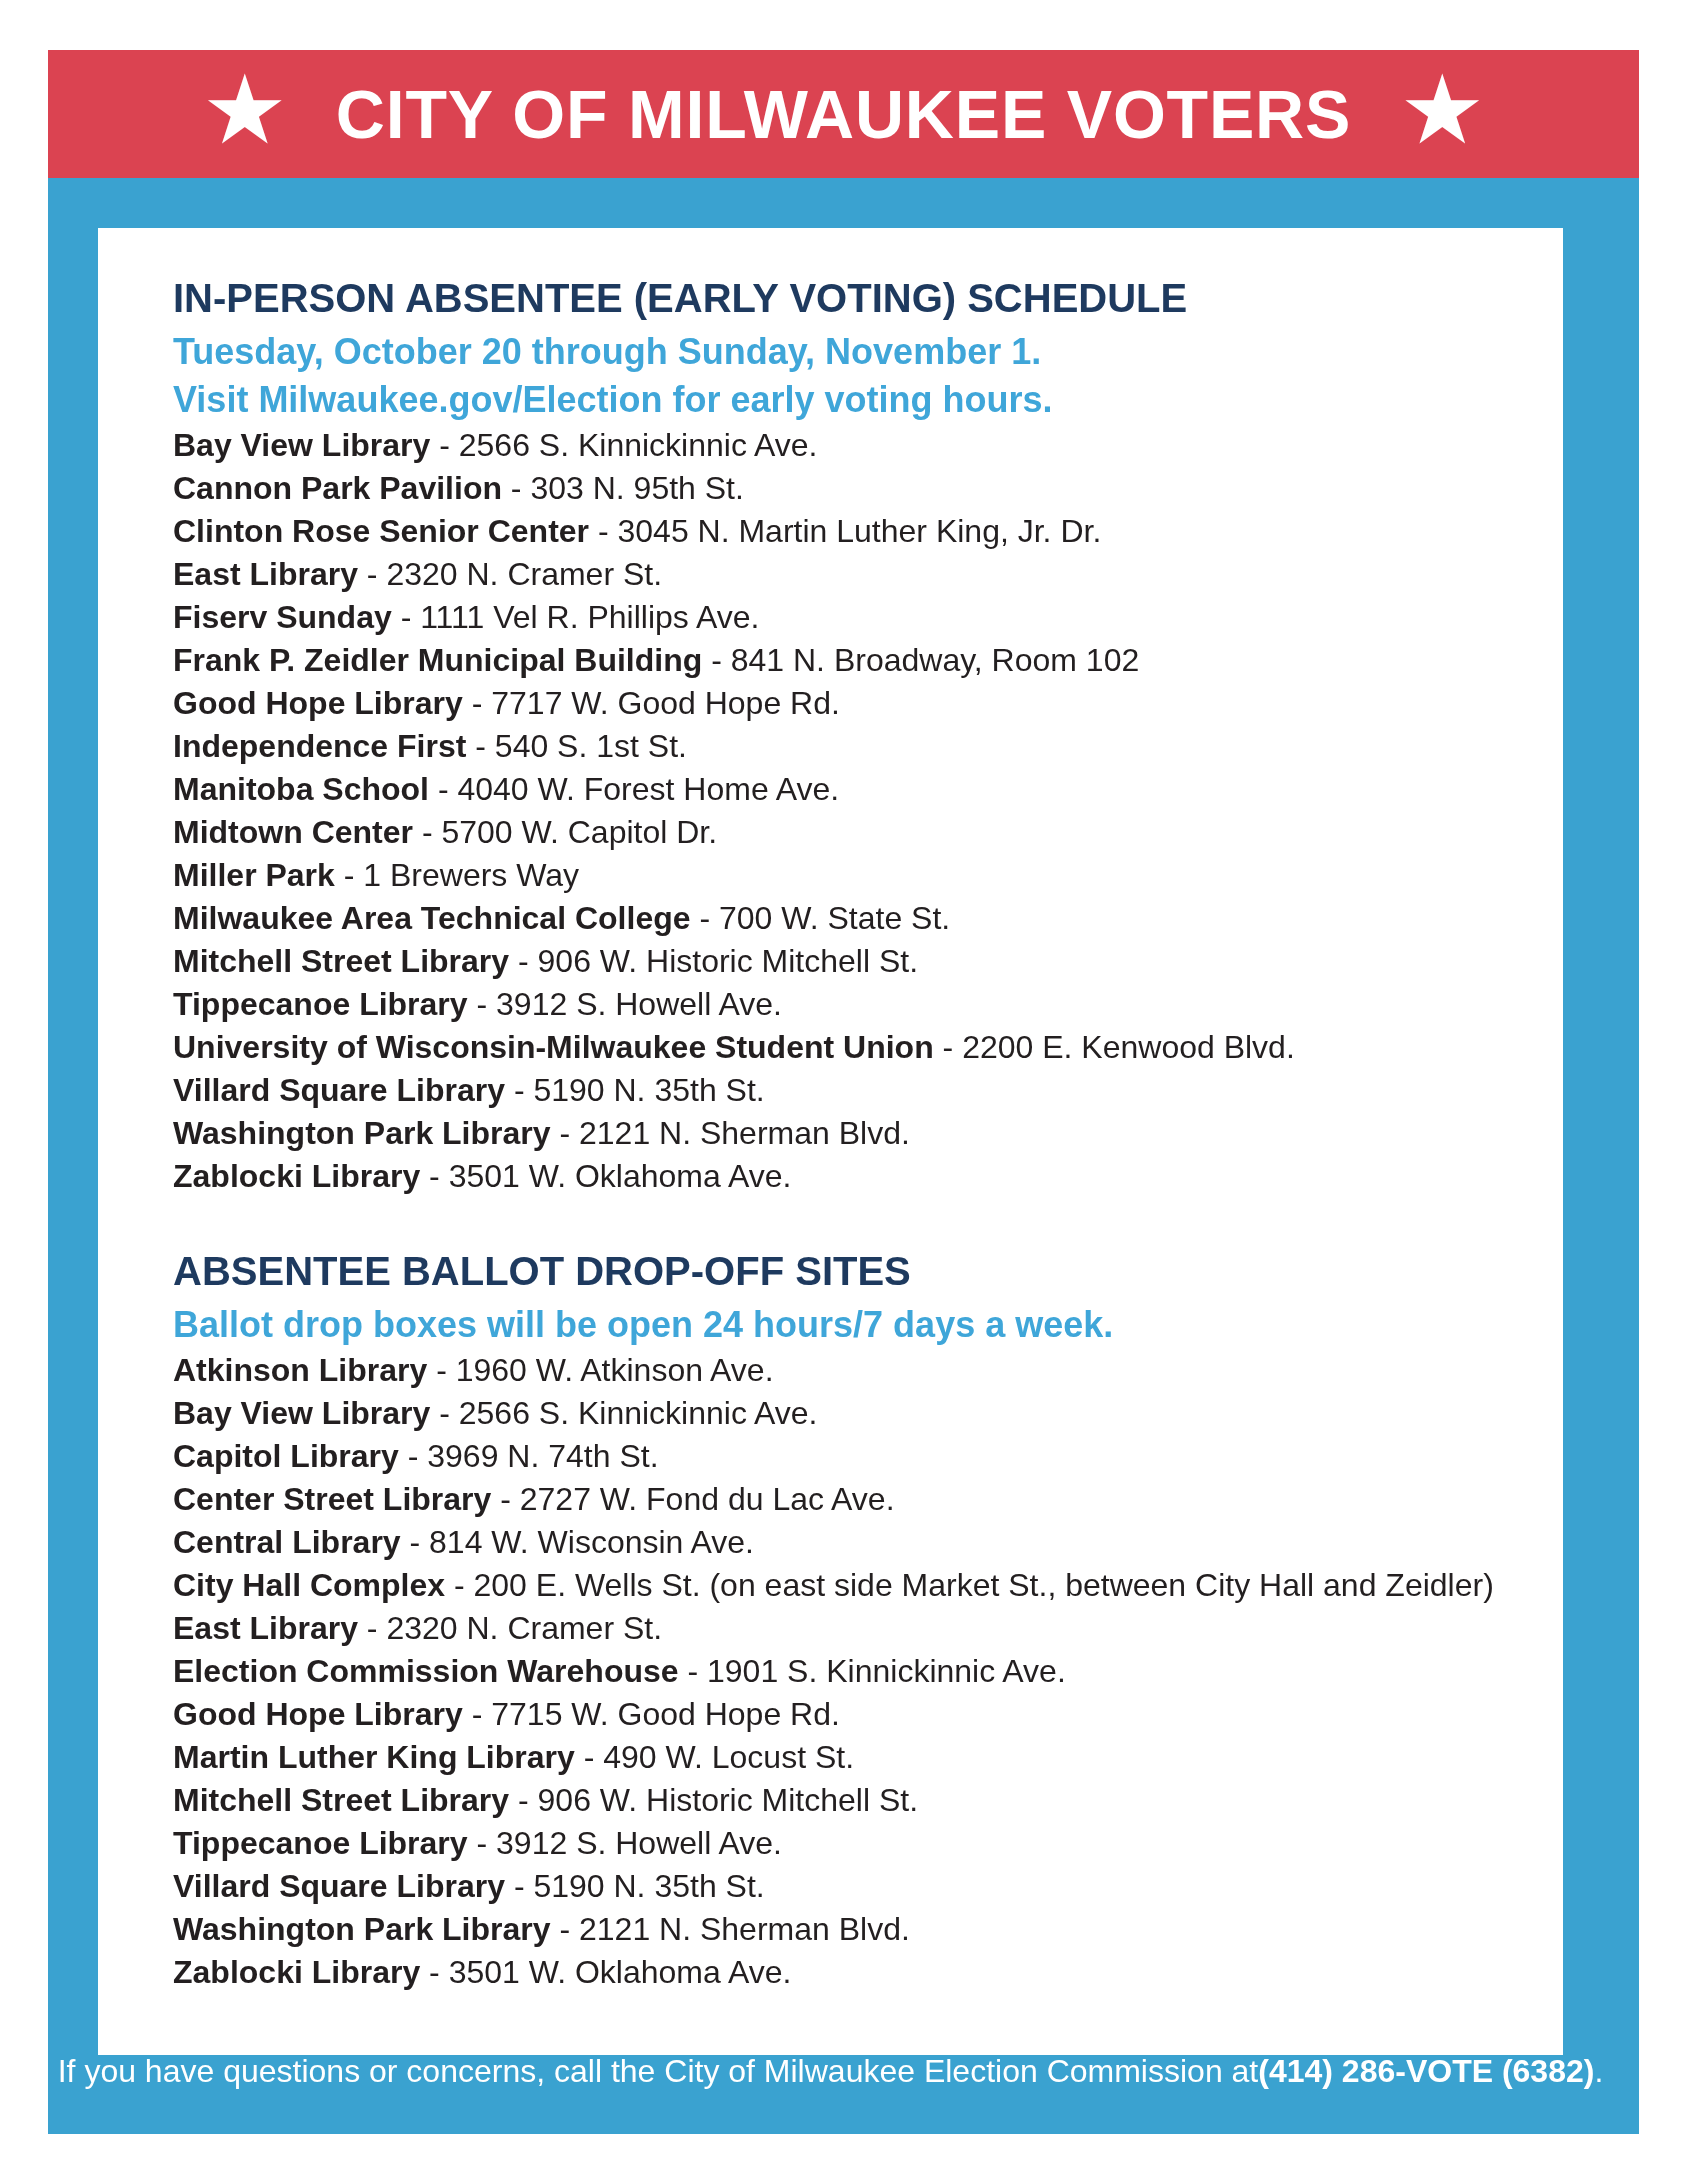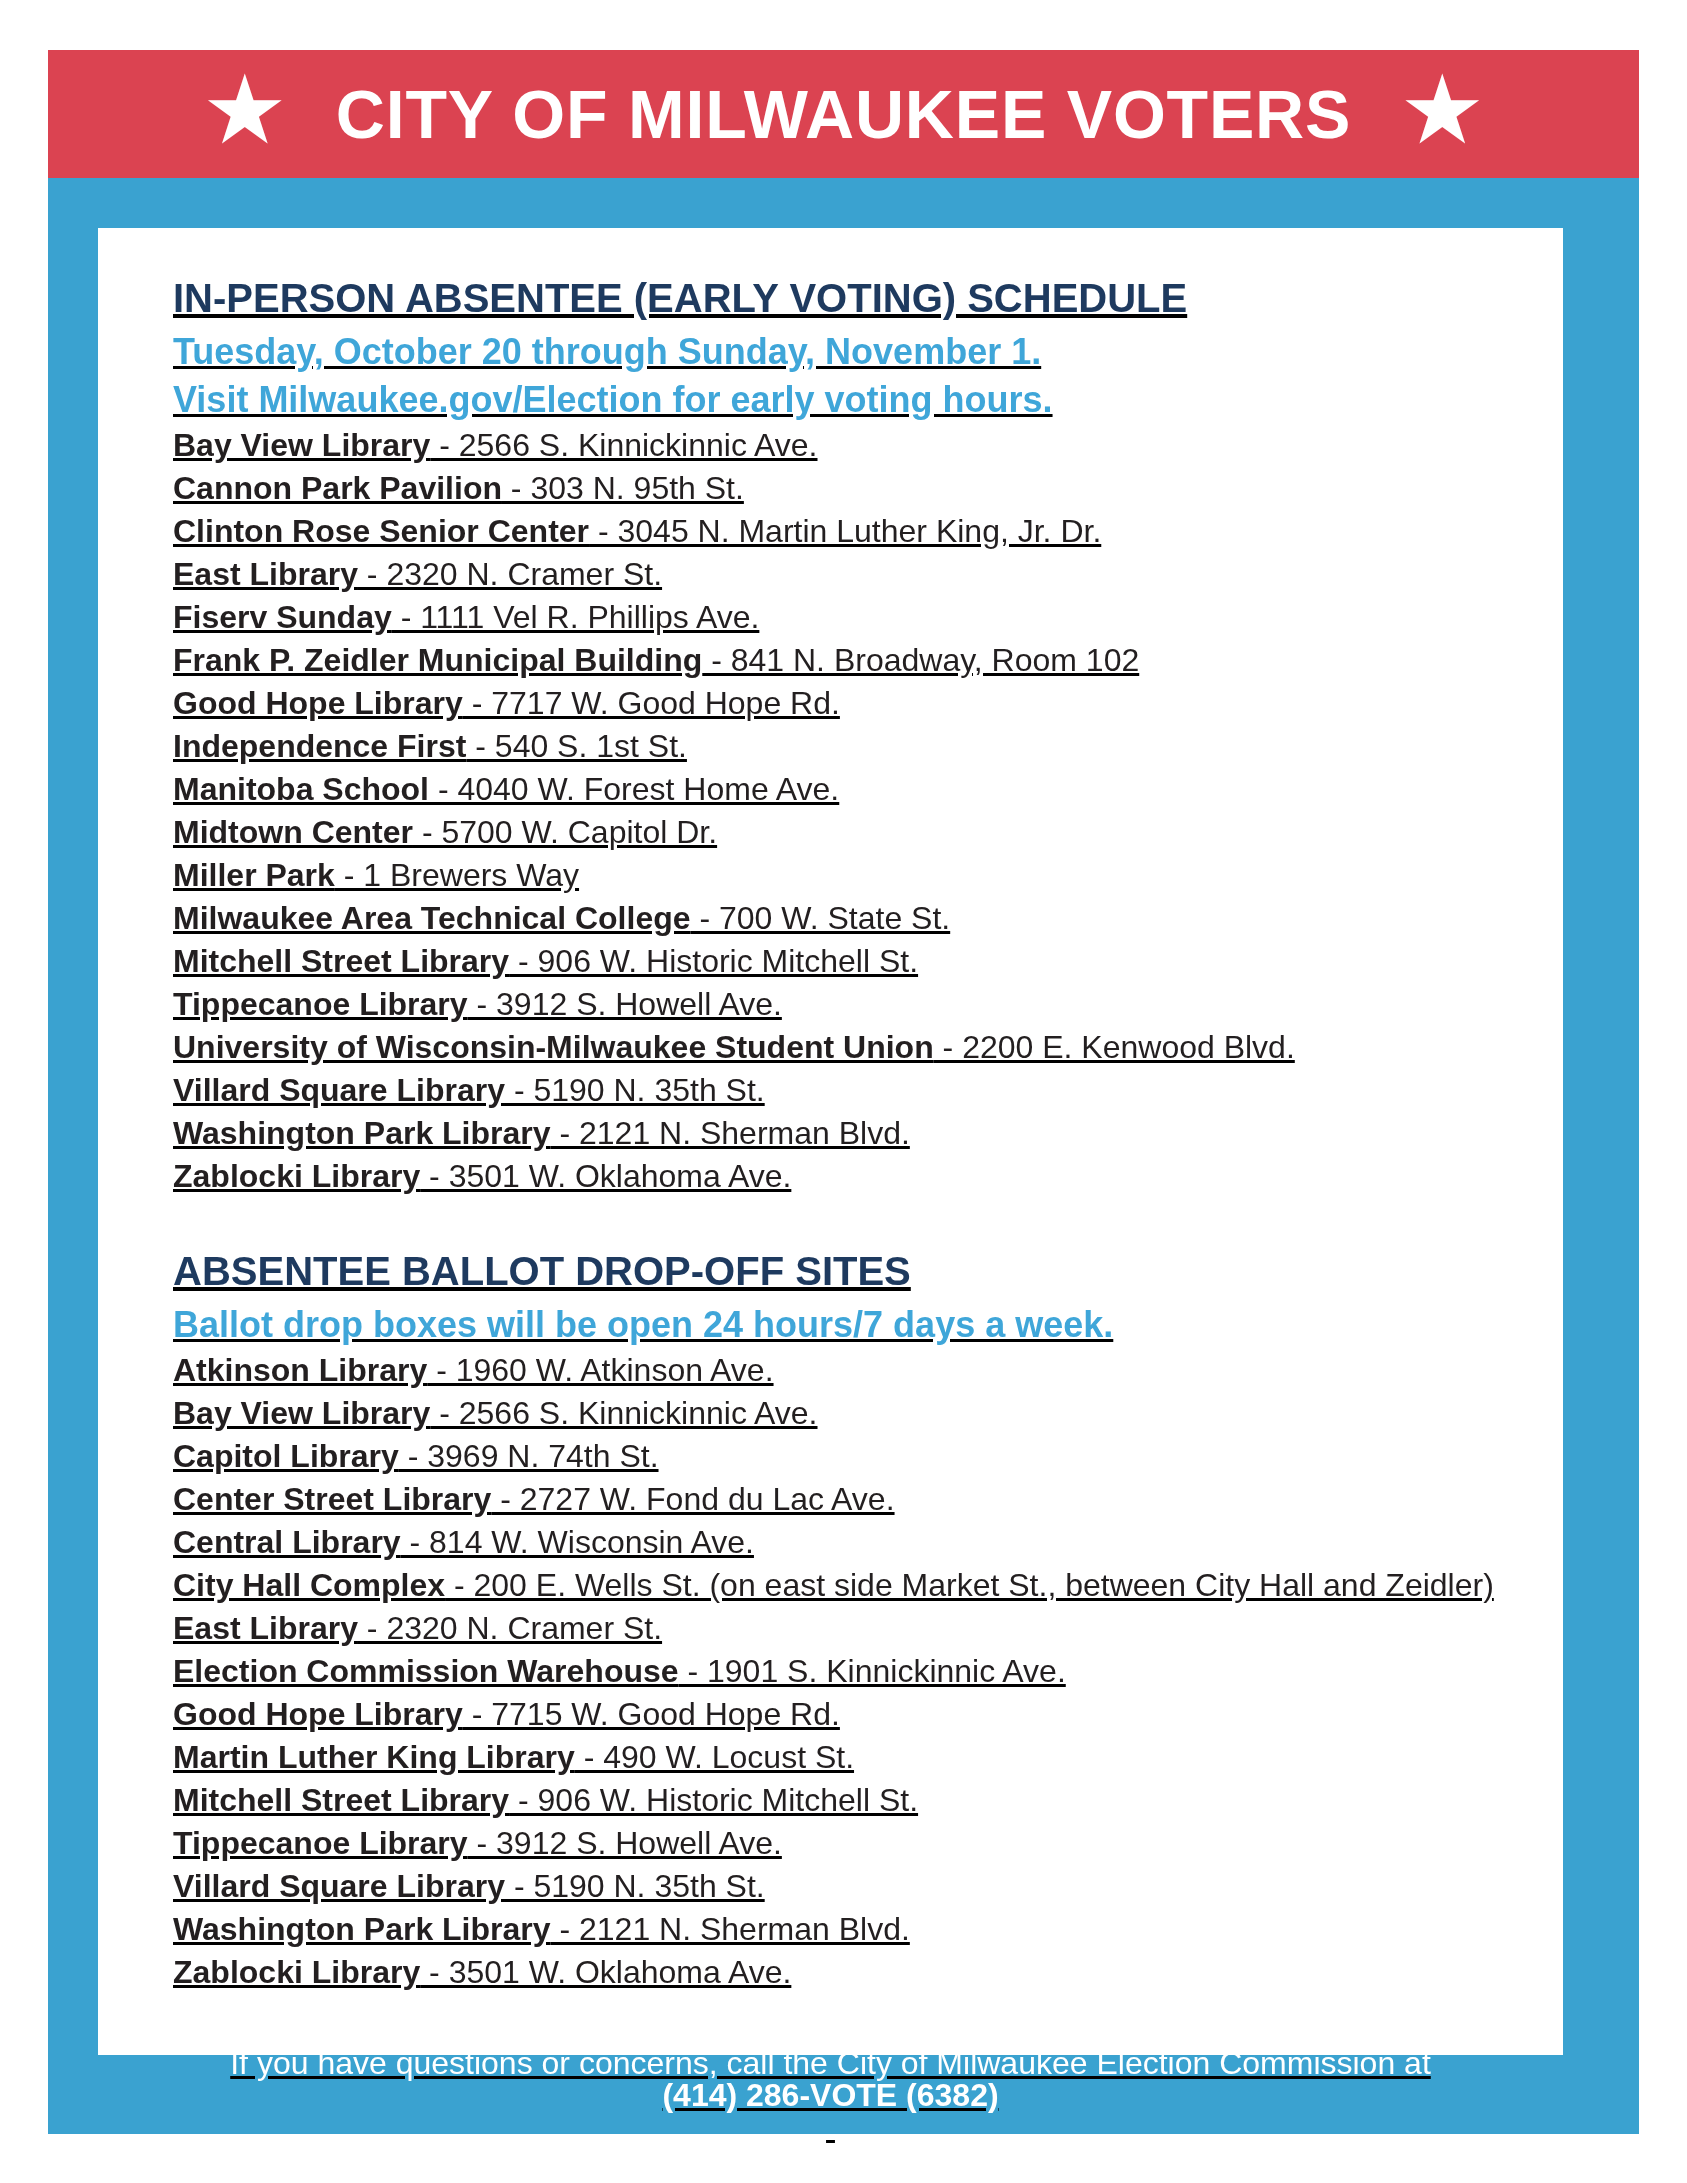--- a/index.html
+++ b/index.html
@@ -40,21 +40,20 @@
     font-size: 96px;
     line-height: 1;
     transform: translateY(-4.5px);
   }
   
   .blue-panel {
     height: 1956px;
     background: #3aa2d0;
     box-sizing: border-box;
     padding: 50px 76px 0 50px;
-    text-decoration: underline;
   }
   
   .card {
     background: #ffffff;
     height: 1827px;
     box-sizing: border-box;
     padding: 47px 38px 0 75px;
     overflow: hidden;
   }
   .section-heading {
@@ -81,27 +80,26 @@
     color: #231f20;
     white-space: nowrap;
   }
   .entry-name { font-weight: bold; }
   .entry-addr { font-weight: normal; }
   .section + .section { margin-top: 50px; }
   
   .footer {
     height: 80px;
     display: flex;
-    align-items: center;
+    align-items: flex-start;
     justify-content: center;
     color: #ffffff;
     font-size: 32px;
     line-height: 1;
     white-space: nowrap;
-    flex-direction: column;
   }
   .footer strong { font-weight: bold; }
 </style>
 </head>
 <body>
 
 <div class="page">
 
   <header class="banner">
     <span class="star">★</span>

